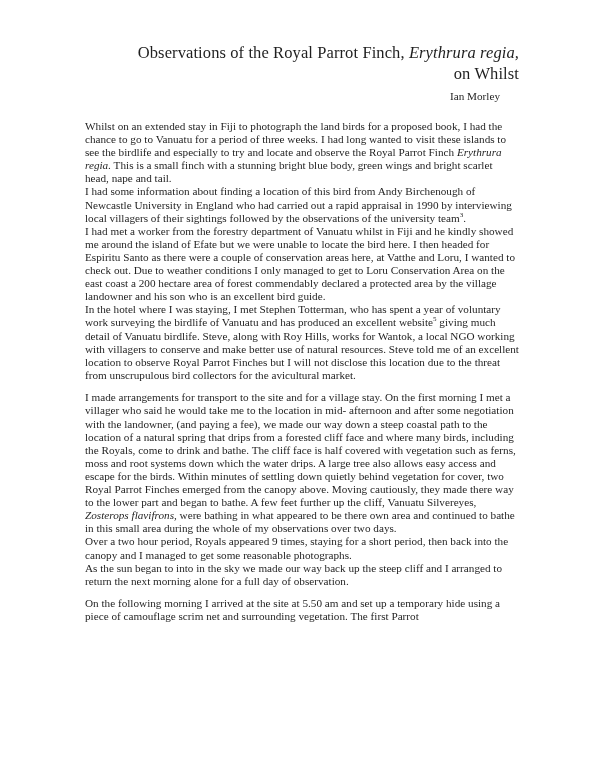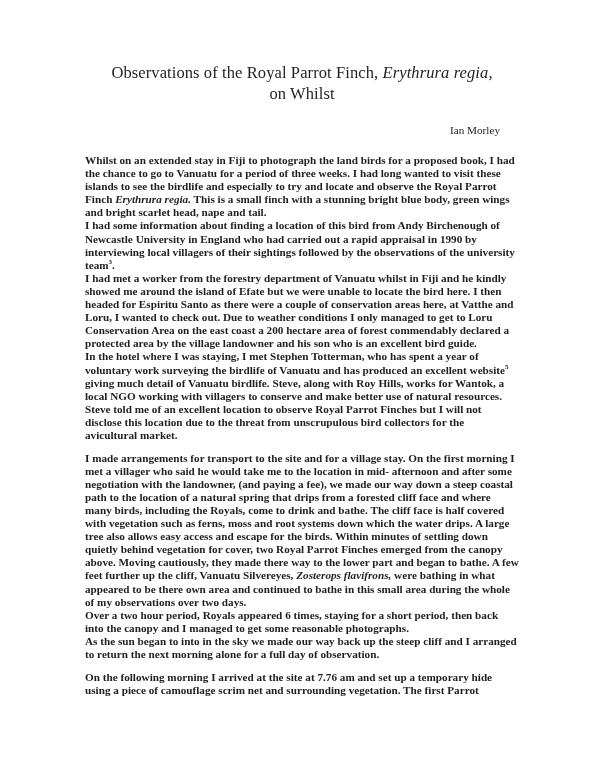--- a/index.html
+++ b/index.html
@@ -17,45 +17,44 @@
     overflow: hidden;
   }
   .content {
     position: absolute;
     left: 85px;
     top: 0;
     width: 434px;
   }
   .title {
     margin: 0;
-    padding-top: 62px;
+    padding-top: 42px;
     font-size: 16.5px;
     font-weight: normal;
     line-height: 21px;
-    text-align: center;
+    text-align: right;
     letter-spacing: 0.1px;
   }
   .title i { font-style: italic; }
   .author {
-    margin-top: 20px;
+    margin-top: 6px;
     padding-right: 19px;
     font-size: 11.2px;
     line-height: 13px;
     text-align: right;
   }
   .body {
     margin-top: 17px;
     font-size: 11.2px;
     line-height: 13.1px;
     text-align: left;
   }
   .body p.para {
     margin: 0;
     padding: 0;
-    font-weight: bold;
   }
   .body p.para i { font-style: italic; }
   .body sup {
     font-size: 7px;
     line-height: 0;
     vertical-align: super;
   }
   .spacer {
     height: 9.5px;
   }
@@ -70,20 +69,20 @@
 
     <div class="author">Ian Morley</div>
 
     <div class="body">
         <p class="para"><span>Whilst on an extended stay in Fiji to photograph the land birds for a proposed book, I had the chance to go to Vanuatu for a period of three weeks. I had long wanted to visit these islands to see the birdlife and especially to try and locate and observe the Royal Parrot Finch </span><i>Erythrura regia.</i><span> This is a small finch with a stunning bright blue body, green wings and bright scarlet head, nape and tail.</span></p>
         <p class="para"><span>I had some information about finding a location of this bird from Andy Birchenough of Newcastle University in England who had carried out a rapid appraisal in 1990 by interviewing local villagers of their sightings followed by the observations of the university team</span><sup>3</sup><span>.</span></p>
         <p class="para"><span>I had met a worker from the forestry department of Vanuatu whilst in Fiji and he kindly showed me around the island of Efate but we were unable to locate the bird here. I then headed for Espiritu Santo as there were a couple of conservation areas here, at Vatthe and Loru, I wanted to check out. Due to weather conditions I only managed to get to Loru Conservation Area on the east coast a 200 hectare area of forest commendably declared a protected area by the village landowner and his son who is an excellent bird guide.</span></p>
         <p class="para"><span>In the hotel where I was staying, I met Stephen Totterman, who has spent a year of voluntary work surveying the birdlife of Vanuatu and has produced an excellent website</span><sup>5</sup><span> giving much detail of Vanuatu birdlife. Steve, along with Roy Hills, works for Wantok, a local NGO working with villagers to conserve and make better use of natural resources.  Steve told me of an excellent location to observe Royal Parrot Finches but I will not disclose this location due to the threat from unscrupulous bird collectors for the avicultural market.</span></p>
         <div class="spacer"></div>
         <p class="para"><span>I made arrangements for transport to the site and for a village stay. On the first morning I met a villager who said he would take me to the location in mid- afternoon and after some negotiation with the landowner, (and paying a fee), we made our way down a steep coastal path to the location of a natural spring that drips from a forested cliff face and where many birds, including the Royals, come to drink and bathe. The cliff face is half covered with vegetation such as ferns, moss and root systems down which the water drips. A large tree also allows easy access and escape for the birds. Within minutes of settling down quietly behind vegetation for cover, two Royal Parrot Finches emerged from the canopy above. Moving cautiously, they made there way to the lower part and began to bathe. A few feet further up the cliff, Vanuatu Silvereyes, </span><i>Zosterops flavifrons,</i><span>  were bathing in what appeared to be there own area and continued to bathe in this small area during the whole of my observations over two days.</span></p>
-        <p class="para"><span>Over a two hour period, Royals appeared 6 times, staying for a short period, then back into the canopy and I managed to get some reasonable photographs.</span></p>
+        <p class="para"><span>Over a two hour period, Royals appeared 9 times, staying for a short period, then back into the canopy and I managed to get some reasonable photographs.</span></p>
         <p class="para"><span>As the sun began to into in the sky we made our way back up the steep cliff and I arranged to return the next morning alone for a full day of observation.</span></p>
         <div class="spacer"></div>
-        <p class="para"><span>On the following morning I arrived at the site at 7.76 am and set up a temporary hide using a piece of camouflage scrim net and surrounding vegetation. The first Parrot</span></p>
+        <p class="para"><span>On the following morning I arrived at the site at 5.50 am and set up a temporary hide using a piece of camouflage scrim net and surrounding vegetation. The first Parrot</span></p>
       </div>
 
   </div>
 </div>
 
 </body></html>

